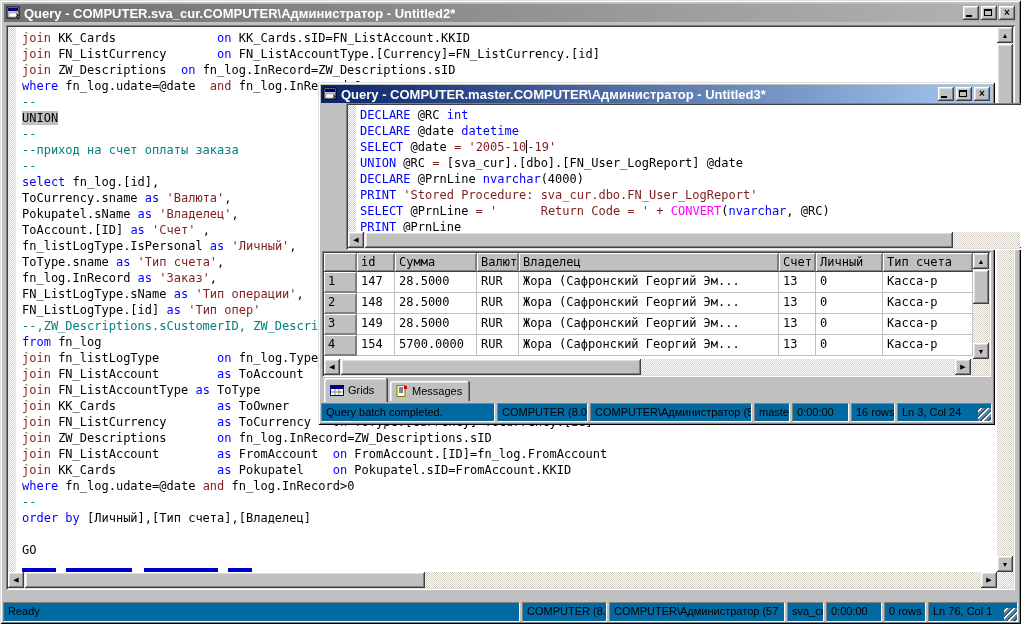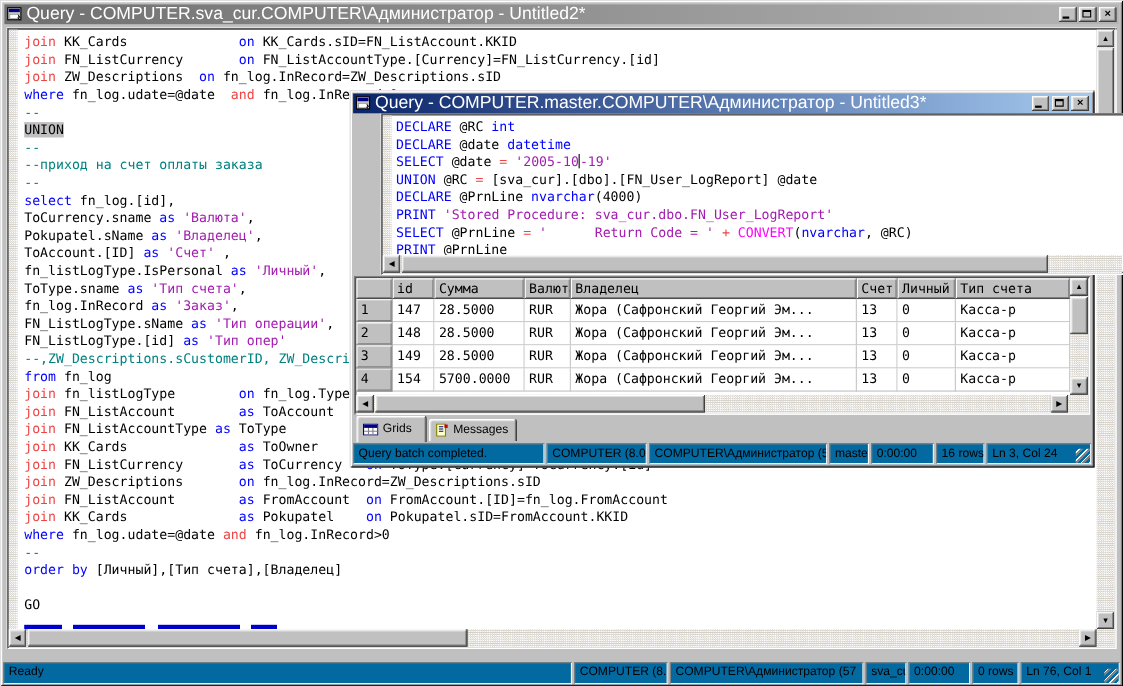--- a/index.html
+++ b/index.html
@@ -1,36 +1,36 @@
 <!DOCTYPE html>
 <html><head>
 <meta charset="utf-8">
 <style>
   html,body{margin:0;padding:0;background:#808080;}
   *{box-sizing:border-box;}
   #outer-window{position:relative;width:1021px;height:624px;background:#c0c0c0;
     box-shadow:inset 1px 1px 0 #dfdfdf,inset -1px -1px 0 #000,inset 2px 2px 0 #fff,inset -2px -2px 0 #808080;
     font-family:"Liberation Sans",sans-serif;overflow:hidden;}
   .titlebar{position:absolute;height:18px;display:flex;align-items:center;padding:0 2px;}
-  .titlebar .title-text{color:#fff;font-weight:normal;font-size:16px;margin-left:3px;white-space:nowrap;overflow:hidden;text-align:right;}
+  .titlebar .title-text{color:#fff;font-weight:bold;font-size:13px;margin-left:3px;white-space:nowrap;overflow:hidden;text-align:right;}
   .tb-outer{left:4px;top:4px;right:4px;background:linear-gradient(90deg,#6f6f6f,#b4b4b4);}
   .tb-inner{left:3px;top:3px;right:3px;background:linear-gradient(90deg,#0a246a,#a6caf0);}
   .title-buttons{margin-left:auto;display:flex;gap:2px;align-items:center;}
   .wbtn{width:16px;height:14px;background:#c0c0c0;position:relative;
     box-shadow:inset -1px -1px 0 #404040,inset 1px 1px 0 #fff,inset -2px -2px 0 #808080,inset 2px 2px 0 #dfdfdf;
     display:flex;align-items:center;justify-content:center;font-size:10px;font-weight:bold;color:#000;line-height:10px;}
   .g-min{position:absolute;left:3px;bottom:3px;width:6px;height:2px;background:#000;}
   .g-max{position:absolute;left:3px;top:3px;width:8px;height:7px;border:1px solid #000;border-top:2px solid #000;}
   .bevel-in{box-shadow:inset 1px 1px 0 #808080,inset -1px -1px 0 #fff,inset 2px 2px 0 #404040,inset -2px -2px 0 #dfdfdf;}
   .editor{position:absolute;background:#fff;}
   .margin-strip{position:absolute;left:2px;top:2px;bottom:2px;width:8px;
     background:repeating-conic-gradient(#ffffff 0% 25%,#d4d0c8 25% 50%) 0 0/2px 2px;}
   .code{position:absolute;}
   .code-line{height:16px;line-height:16px;white-space:pre;font-family:"DejaVu Sans Mono","Liberation Mono",monospace;font-size:12px;color:#000;}
-  .k{color:#0000ff;} .o{color:#ef4444;} .c{color:#008080;} .s{color:#a21caf;} .f{color:#ff00ff;} .t{color:#000;}
+  .k{color:#0000ff;} .o{color:#7f1d1d;} .c{color:#008080;} .s{color:#7f1d1d;} .f{color:#ff00ff;} .t{color:#000;}
   .sel{background:#c0c0c0;}
   .caret{display:inline-block;width:1px;height:13px;background:#000;vertical-align:-2px;}
   .vscroll,.hscroll,.sb-corner{position:absolute;background:repeating-conic-gradient(#ffffff 0% 25%,#d4d0c8 25% 50%) 0 0/2px 2px;}
   .sb-btn{position:absolute;width:16px;height:16px;background:#c0c0c0;
     box-shadow:inset -1px -1px 0 #404040,inset 1px 1px 0 #fff,inset -2px -2px 0 #808080,inset 2px 2px 0 #dfdfdf;
     display:flex;align-items:center;justify-content:center;font-size:7px;color:#000;}
   .sb-thumb{position:absolute;background:#c0c0c0;
     box-shadow:inset -1px -1px 0 #404040,inset 1px 1px 0 #fff,inset -2px -2px 0 #808080,inset 2px 2px 0 #dfdfdf;}
   .vscroll{width:16px;} .hscroll{height:16px;}
   .vscroll .sb-thumb{left:0;width:16px;} .hscroll .sb-thumb{top:0;height:16px;}
@@ -45,21 +45,21 @@
     background:linear-gradient(90deg,#0000cc 0 34px,transparent 34px 44px,#0000cc 44px 110px,transparent 110px 122px,#0000cc 122px 196px,transparent 196px 206px,#0000cc 206px 230px,transparent 230px);}
   
   #grid-area{position:absolute;left:4px;top:169px;width:669px;height:126px;background:#fff;}
   .grid-table{position:absolute;left:2px;top:2px;right:18px;bottom:18px;overflow:hidden;font-family:"DejaVu Sans Mono","Liberation Mono",monospace;font-size:12px;}
   .grow{display:flex;height:21px;}
   .grow.ghead{height:19px;}
   .gcell{border-right:1px solid #c0c0c0;border-bottom:1px solid #c0c0c0;padding:2px 4px 0 4px;white-space:nowrap;overflow:hidden;background:#fff;color:#000;}
   .ghead .gcell,.gc0{background:#c0c0c0;box-shadow:inset 1px 1px 0 #fff,inset -1px -1px 0 #808080;border-right:1px solid #808080;border-bottom:1px solid #404040;}
   .gc0{border-bottom:1px solid #808080;}
   .w0{width:33px;flex:none;} .w1{width:38px;flex:none;} .w2{width:82px;flex:none;} .w3{width:42px;flex:none;}
-  .w4{width:260px;flex:none;} .w5{width:37px;flex:none;} .w6{width:53px;flex:none;} .w7{flex:1;}
+  .w4{width:260px;flex:none;} .w5{width:37px;flex:none;} .w6{width:67px;flex:none;} .w7{flex:1;}
   
   .tabbar{position:absolute;left:4px;top:296px;height:24px;right:4px;}
   .tab{position:absolute;background:#c0c0c0;display:flex;align-items:center;gap:4px;font-size:11px;color:#000;padding:0 6px;
     box-shadow:inset -1px 0 0 #404040,inset 1px 1px 0 #fff,inset -2px 0 0 #808080,inset 2px 2px 0 #dfdfdf;
     border-radius:2px 2px 0 0;}
   .tab-active{top:0;height:24px;z-index:2;}
   .tab-idle{top:3px;height:20px;z-index:1;}
 </style>
 </head>
 <body>

